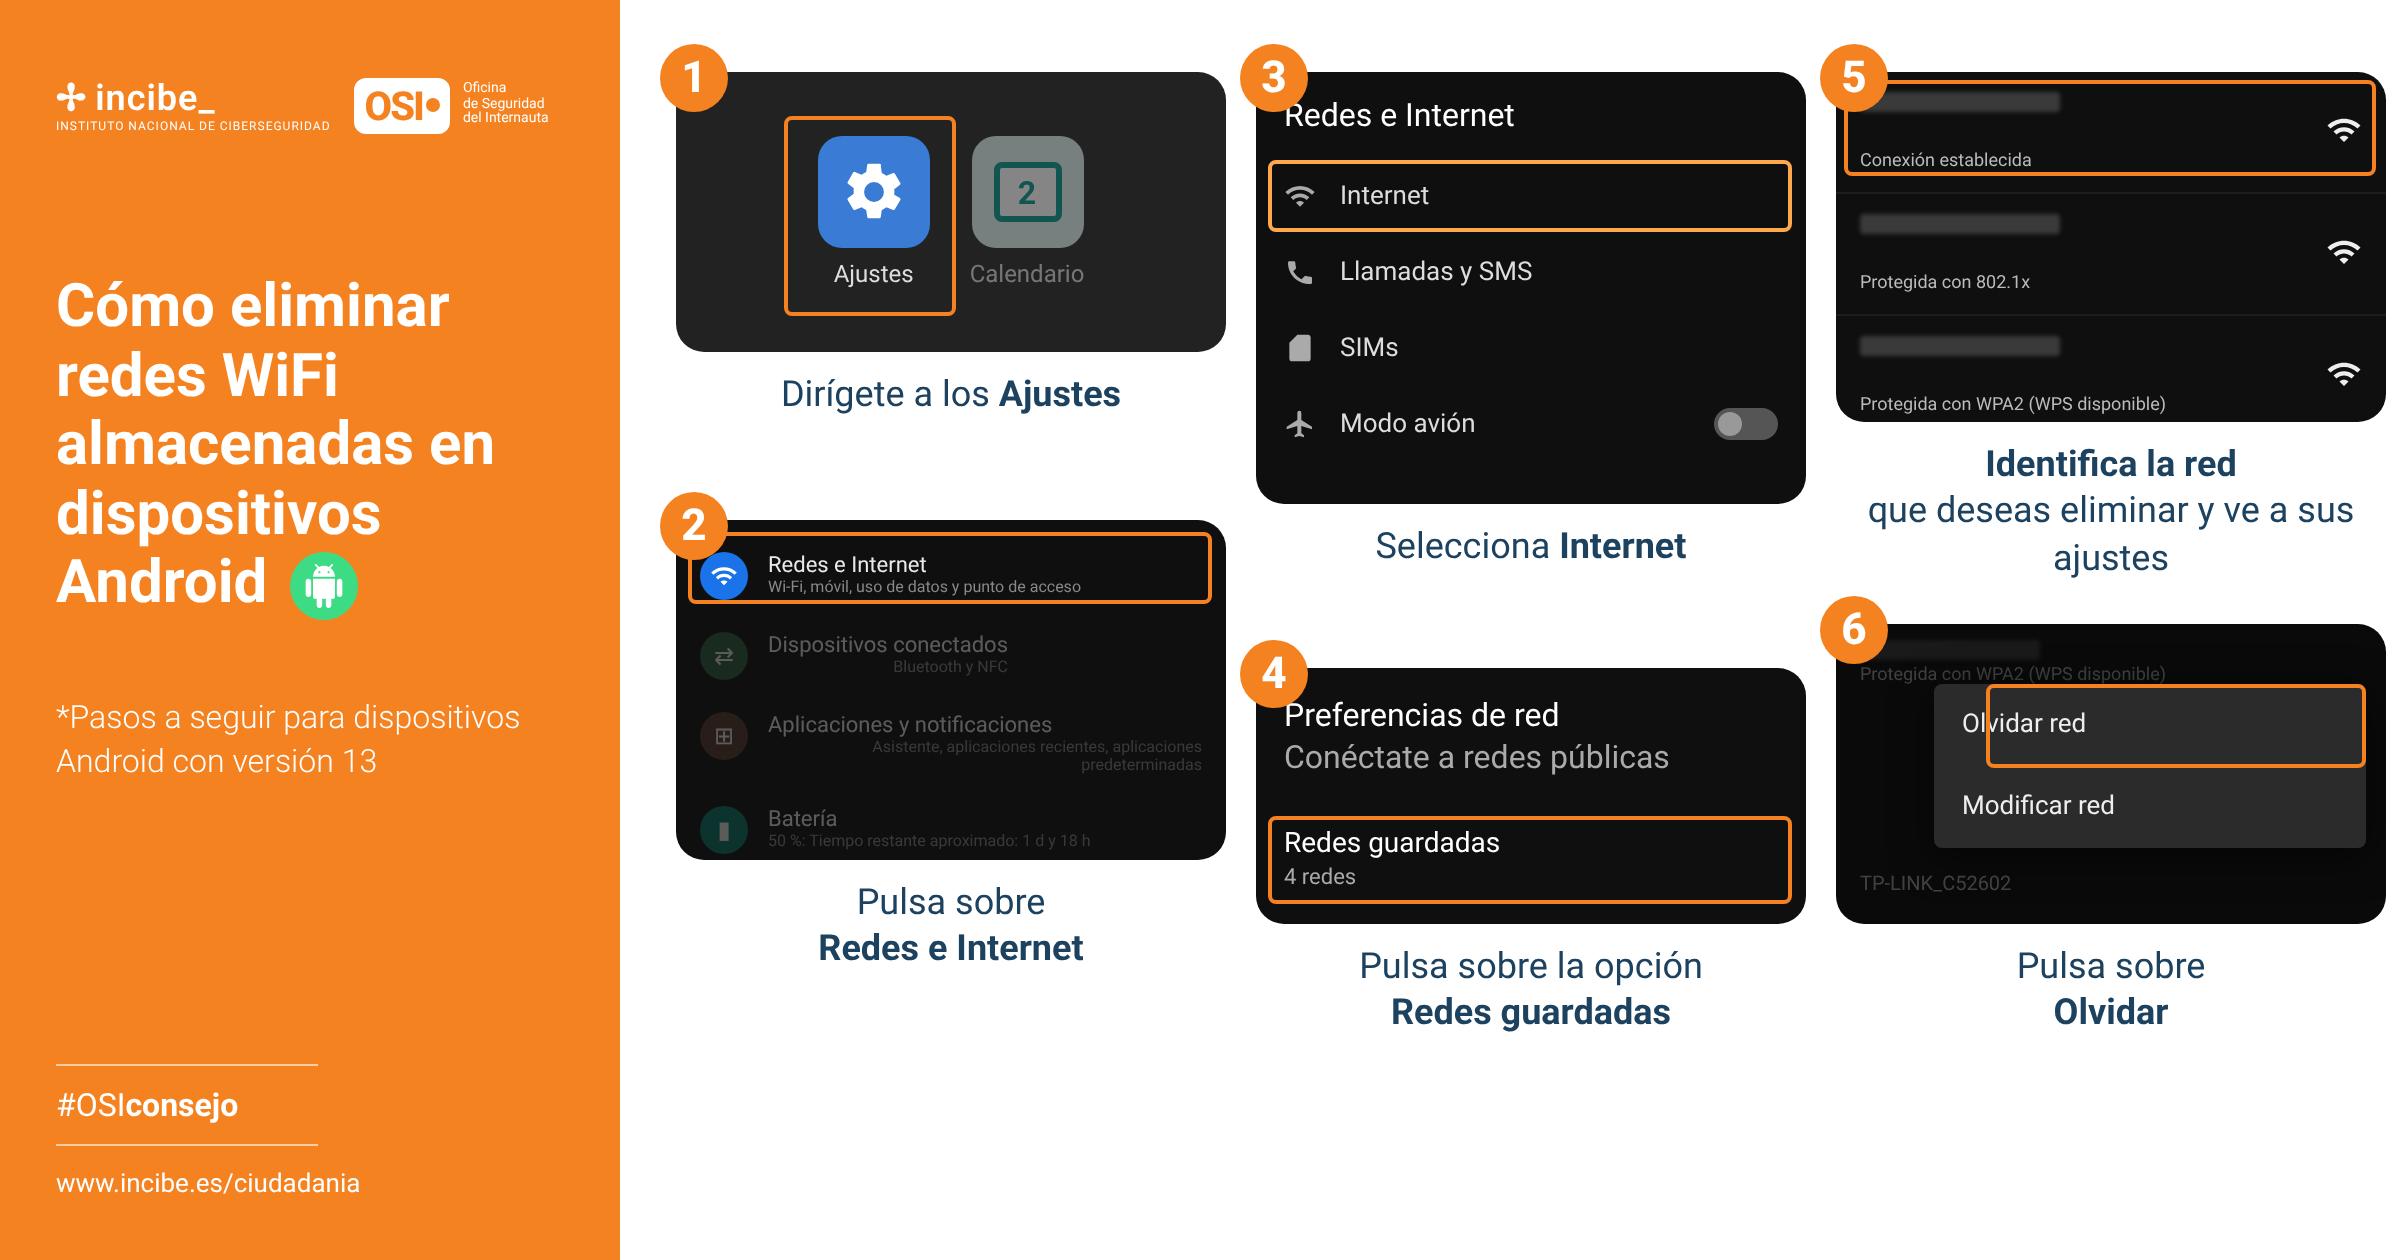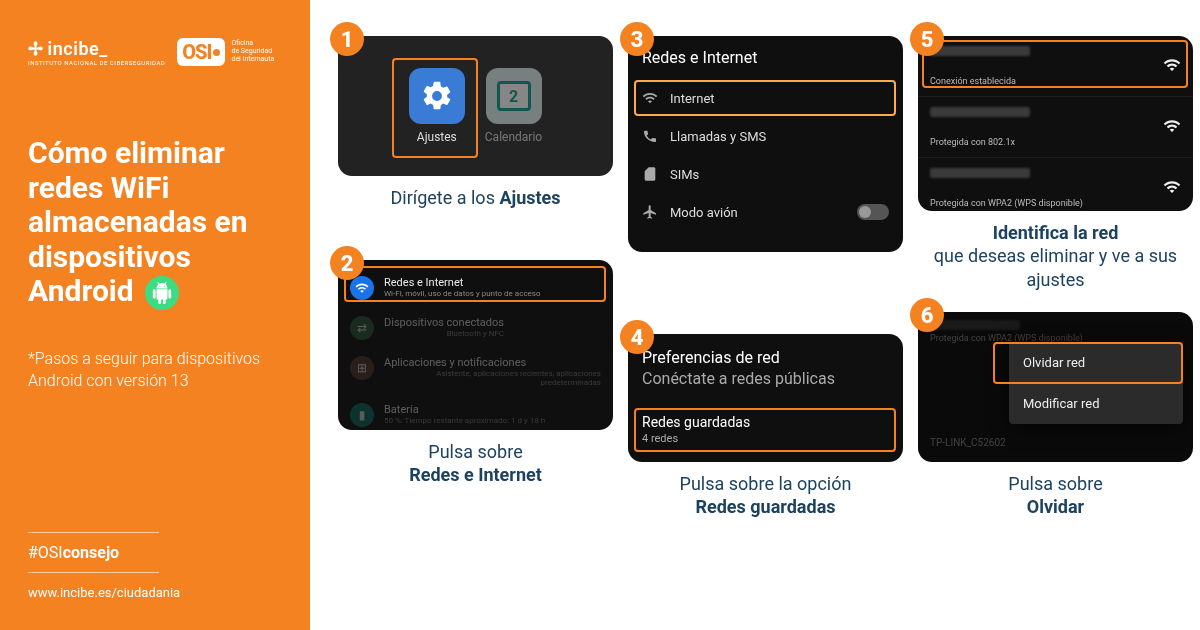--- a/index.html
+++ b/index.html
@@ -75,21 +75,21 @@
   .wifi { display:flex; align-items:center; padding:10px 12px; gap:10px; border-bottom:1px solid rgba(255,255,255,.06);}
   .wifi .name { height:10px; width:100px; background:#3a3a3a; border-radius:2px; filter:blur(1px);}
   .wifi .sub { font-size:9px; color:#bbb; margin-top:20px;}
   .wifi .sig { margin-left:auto; }
   .wifi .sig svg{width:18px;height:18px;fill:#eee;}
   .hl5 { left:4px; top:4px; width:266px; height:48px;}
   
   .p6 { height:150px; background:#0a0a0a;}
   .p6 .bg { opacity:.35; font-size:9px; color:#aaa; padding:8px 12px;}
   .p6 .bgname{ height:10px; width:90px; background:#3a3a3a; border-radius:2px; filter:blur(1px); margin-bottom:3px;}
-  .menu { position:absolute; right:10px; top:30px; width:174px; background:#2b2b2b; border-radius:4px; box-shadow:0 4px 20px rgba(0,0,0,.6);}
+  .menu { position:absolute; right:10px; top:30px; width:216px; background:#2b2b2b; border-radius:4px; box-shadow:0 4px 20px rgba(0,0,0,.6);}
   .menu .mi { padding:13px 14px; font-size:13px; color:#eee;}
   .hl6 { right:10px; top:30px; width:190px; height:42px;}
   .p6 .bg2 { opacity:.35; font-size:10px; color:#aaa; padding:8px 12px; position:absolute; bottom:6px;}
   .wifiic{width:14px;height:14px;fill:#fff;}
   .bullet{font-size:18px;}
 </style>
 </head>
 <body>
 
 <div class="page">
@@ -223,20 +223,21 @@
           </div>
         <div class="row">
             <svg class="ic" viewBox="0 0 24 24">
               <path d="M21 16v-2l-8-5V3.5a1.5 1.5 0 00-3 0V9l-8 5v2l8-2.5V19l-2 1.5V22l3.5-1 3.5 1v-1.5L13 19v-5.5l8 2.5z"></path>
             </svg>
             <span>Modo avión</span>
             <div class="toggle"></div>
           </div>
         <div class="hl hl3"></div>
       </div>
+      <p class="caption"><span>Selecciona </span><span class="b">Internet</span></p>
     </div>
 
     <div class="col c2b">
       <div class="num">4</div>
       <div class="phone p4">
         <div class="t1">Preferencias de red</div>
         <div class="t2">Conéctate a redes públicas</div>
         <div class="saved">
           <div class="t1">Redes guardadas</div>
           <div class="t2">4 redes</div>

